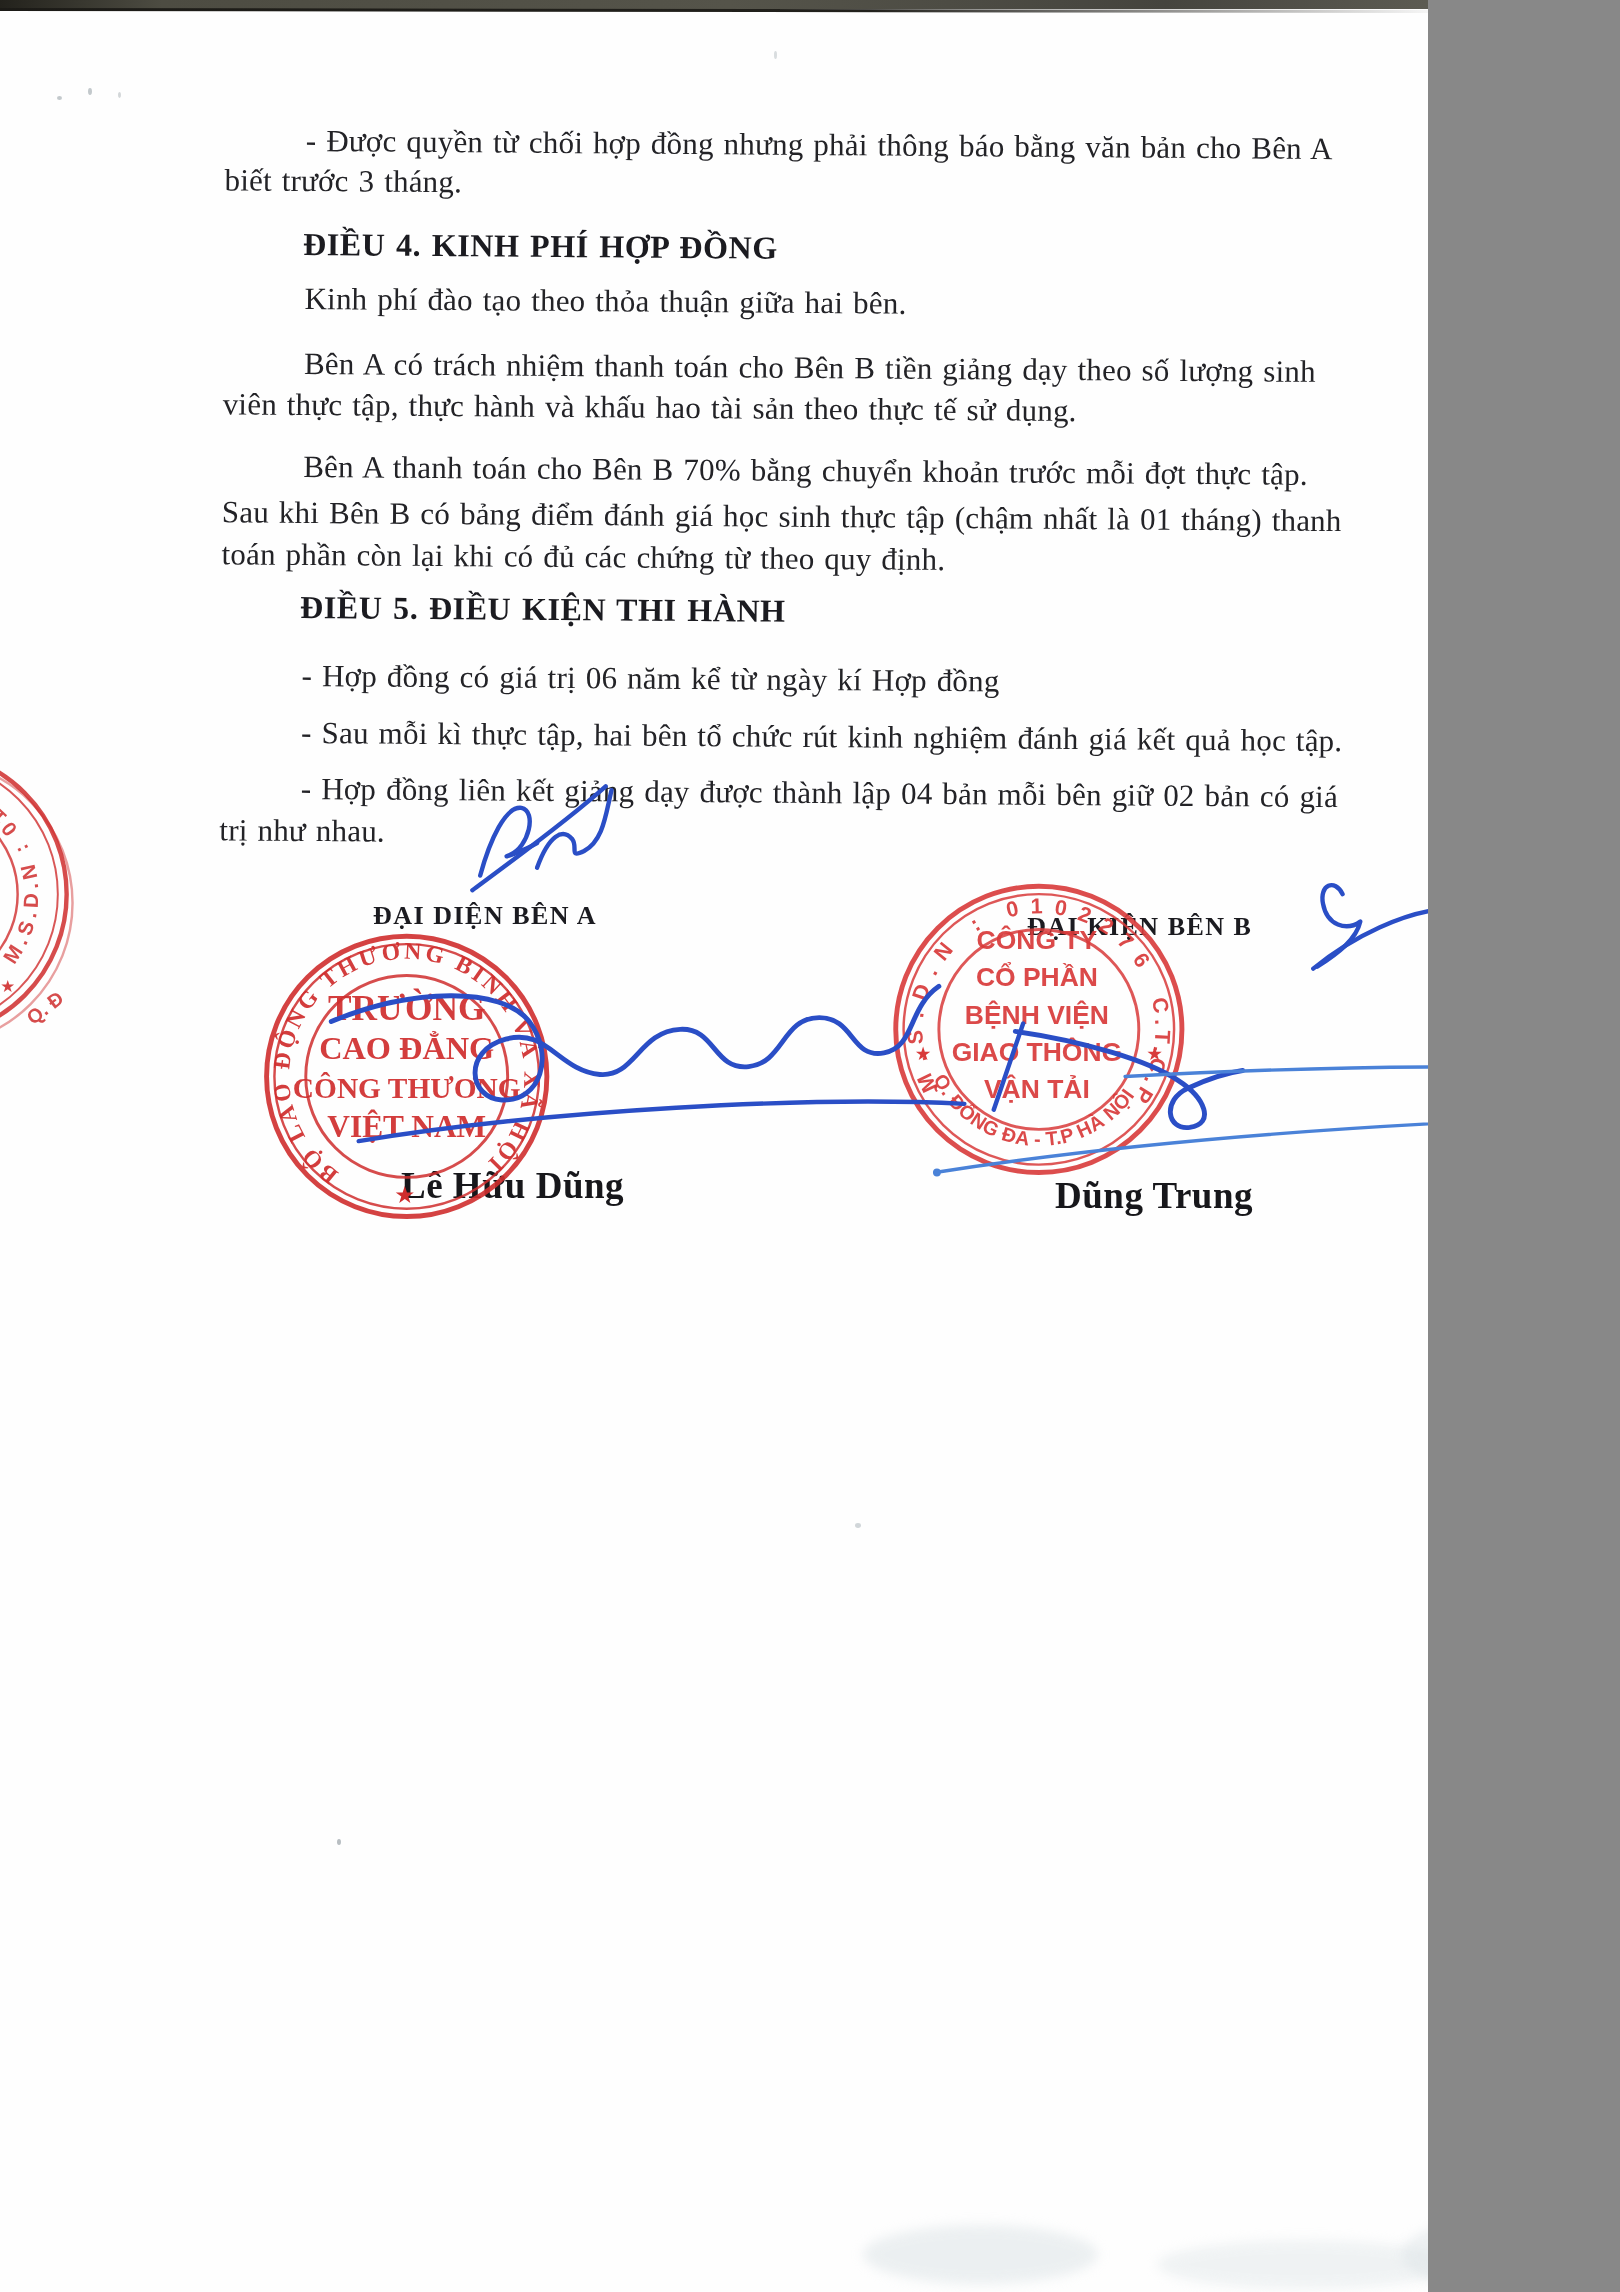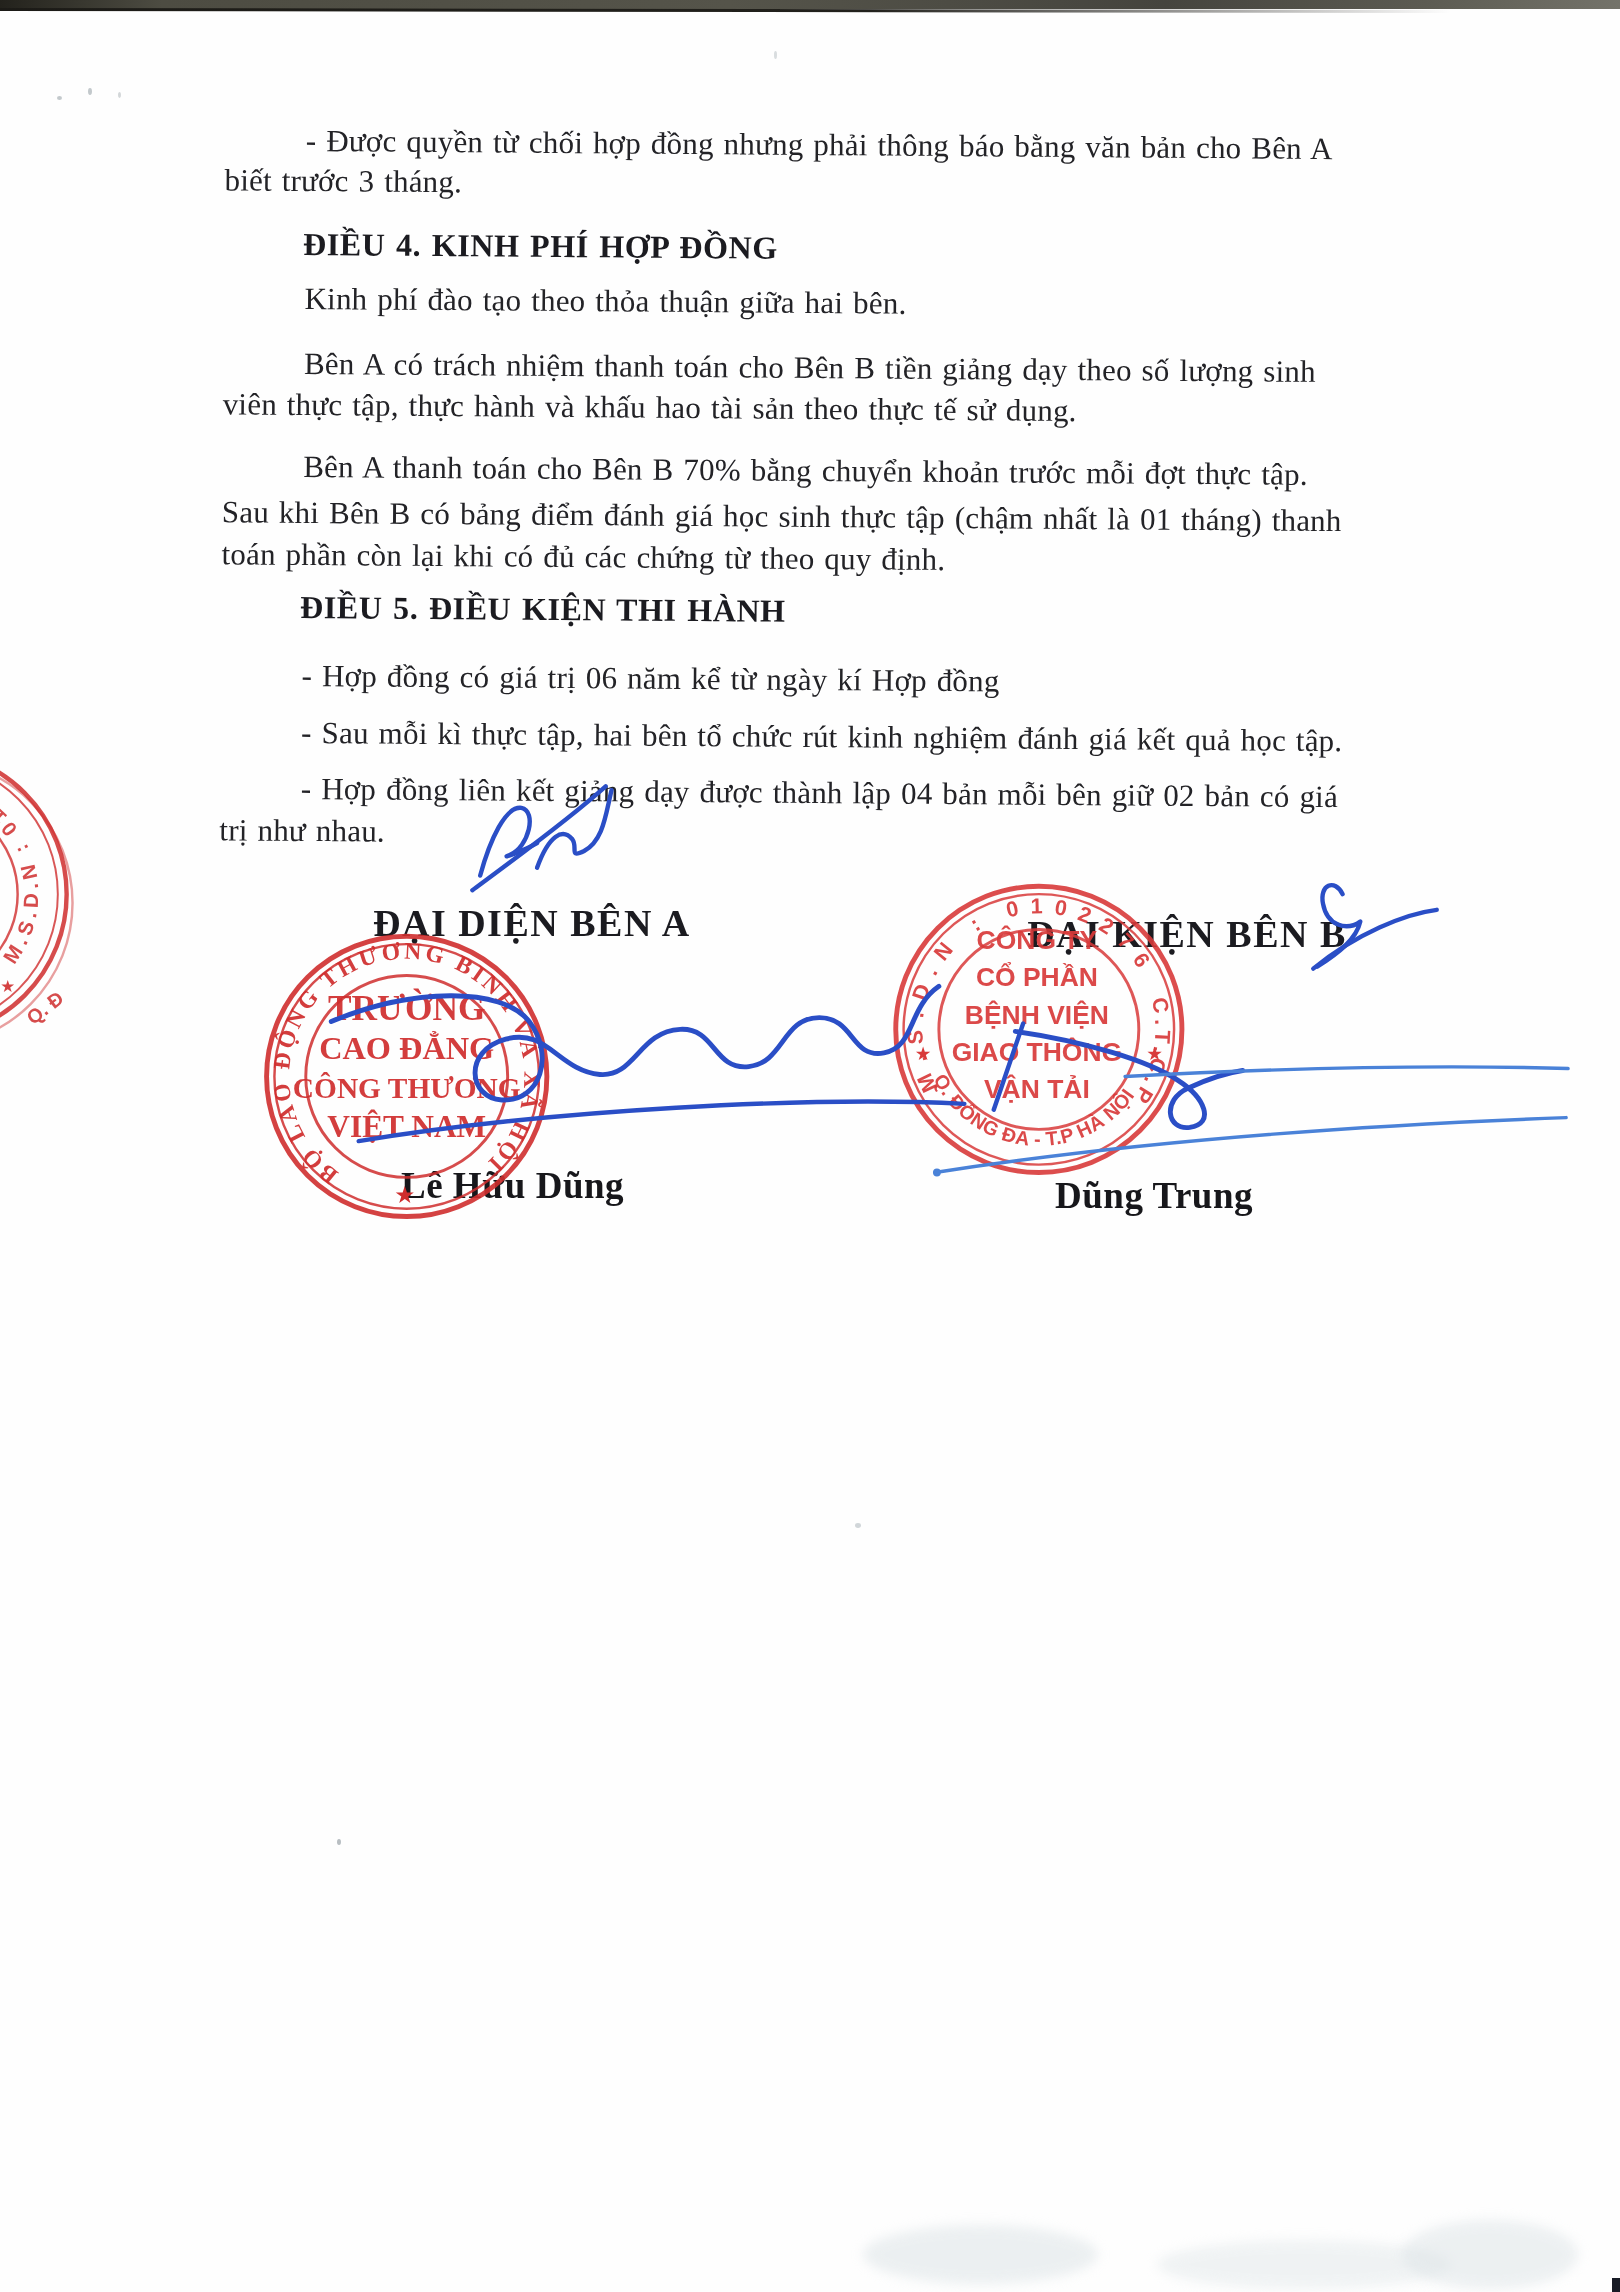--- a/index.html
+++ b/index.html
@@ -1,18 +1,18 @@
 <!DOCTYPE html>
 <html><head>
 <meta charset="utf-8">
 <style>
   html,body{margin:0;padding:0;background:#888;}
   .page{
     position:relative;
-    width:1620px;height:2293px;
+    width:1428px;height:2293px;
     background:#fefefe;
     overflow:hidden;
     font-family:"Liberation Serif","DejaVu Serif",serif;
   }
   
   .scan-bar{
     position:absolute;left:0;top:0;width:1620px;height:8.8px;
     background:linear-gradient(90deg,#23221c 0%,#4d4c42 10%,#55544a 45%,#45443e 72%,#5c5b52 88%,#74736a 100%);
   }
   .scan-bar-line{
@@ -29,21 +29,21 @@
   .ln{
     position:absolute;white-space:nowrap;
     font-size:31px;line-height:1;letter-spacing:0.2px;word-spacing:2px;
   }
   .first{left:306px;}
   .cont{left:225px;}
   .hd{left:304px;font-weight:bold;font-size:32px;color:#1b1b20;letter-spacing:0.6px;}
   
   .sigtitle{
     position:absolute;white-space:nowrap;font-weight:bold;
-    font-size:38px;letter-spacing:1.5px;color:#1b1b20;
+    font-size:26px;letter-spacing:1.5px;color:#1b1b20;
   }
   .signame{
     position:absolute;white-space:nowrap;font-weight:bold;
     font-size:37px;color:#17171b;letter-spacing:0.5px;
   }
   .stamp-layer{position:absolute;left:0;top:0;pointer-events:none;}
   
   .speck{position:absolute;border-radius:50%;}
   .blotch{position:absolute;border-radius:50%;filter:blur(5.9px);}
   .edge-tick{position:absolute;background:#181b25;}

